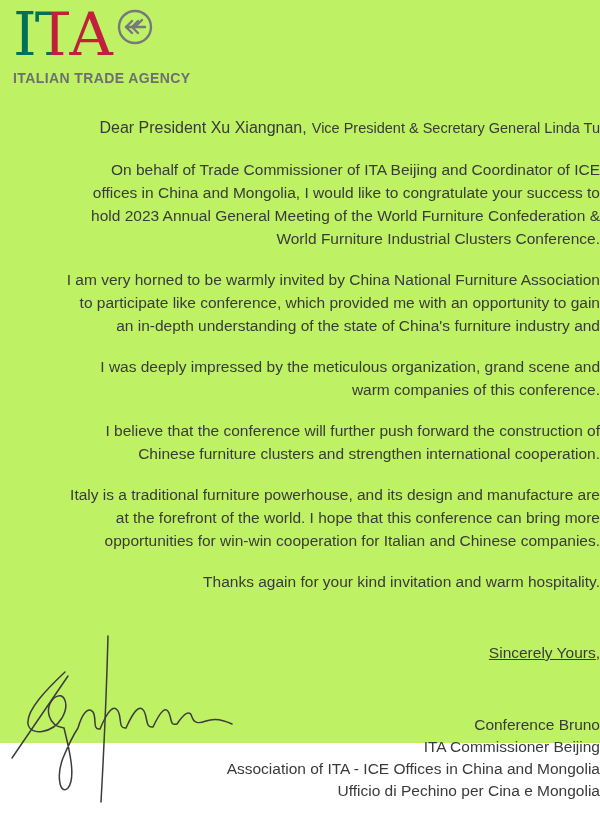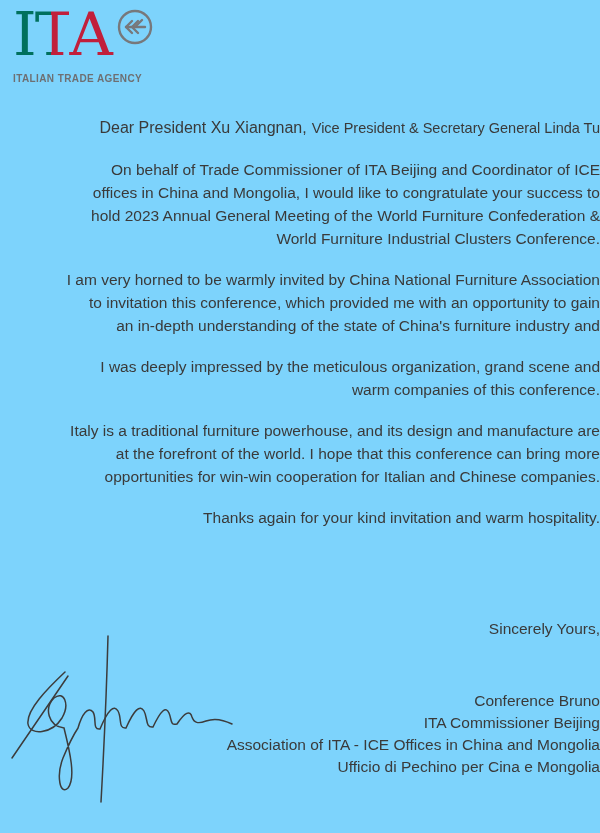--- a/index.html
+++ b/index.html
@@ -4,55 +4,55 @@
 <style>
   html,body{margin:0;padding:0;}
   body{
     width:600px;height:833px;
     background:#ffffff;
     font-family:"Liberation Sans", sans-serif;
     color:#3a3a3a;
     position:relative;
     overflow:hidden;
   }
-  .page{position:relative;width:600px;height:833px;background:#7dd3fc;}
+  .page{position:relative;width:600px;height:743px;background:#bef264;}
 
   
   .logo-block{padding:6px 0 0 13px;}
   .logo-row{display:flex;align-items:flex-start;}
   .ita-word{
     font-family:"DejaVu Serif", serif;
     font-size:60px;line-height:56px;
     letter-spacing:-2px;
     font-weight:500;
   }
   .ita-i{color:#00705d;}
   .ita-t{
     background:linear-gradient(90deg,#00705d 46%,#c11f3b 46%);
     -webkit-background-clip:text;background-clip:text;color:transparent;
   }
   .ita-a{color:#c11f3b;}
   .logo-circle{margin-left:5px;margin-top:2px;}
   .tagline{
     margin-top:9px;
-    font-size:10px;font-weight:700;line-height:15px;
+    font-size:14px;font-weight:700;line-height:15px;
     color:#6e6f72;letter-spacing:0.4px;
   }
 
   
   .letter-body{
     margin-top:30px;
     padding-left:13px;
     font-size:15.5px;line-height:23px;color:#3a3a3a;text-align:right;
   }
   .para{margin:0 0 18px 0;}
   .line{display:block;white-space:nowrap;margin-left:16px;}
   .sal-main{font-size:16px;}
   .sal-rest{font-size:14.5px;margin-left:5px;}
-  .closing{margin:88px 0 0 0;}
+  .closing{margin:48px 0 0 0;text-decoration:underline;}
   .signer{margin:50px 0 0 0;line-height:22px;}
   .signer div{white-space:nowrap;}
 
   
   .signature{
     position:absolute;left:8px;top:630px;
     width:250px;height:185px;
     pointer-events:none;
   }
 </style>
@@ -81,29 +81,33 @@
 
     <p class="para">
       <span class="line">On behalf of Trade Commissioner of ITA Beijing and Coordinator of ICE</span>
       <span class="line">offices in China and Mongolia, I would like to congratulate your success to</span>
       <span class="line">hold 2023 Annual General Meeting of the World Furniture Confederation &amp;</span>
       <span class="line">World Furniture Industrial Clusters Conference.</span>
     </p>
 
     <p class="para">
       <span class="line">I am very horned to be warmly invited by China National Furniture Association</span>
-      <span class="line">to invitation this conference, which provided me with an opportunity to gain</span>
+      <span class="line">to participate like conference, which provided me with an opportunity to gain</span>
       <span class="line">an in-depth understanding of the state of China's furniture industry and</span>
     </p>
 
     <p class="para">
       <span class="line">I was deeply impressed by the meticulous organization, grand scene and</span>
       <span class="line">warm companies of this conference.</span>
     </p>
 
+    <p class="para">
+      <span class="line">I believe that the conference will further push forward the construction of</span>
+      <span class="line">Chinese furniture clusters and strengthen international cooperation.</span>
+    </p>
 
     <p class="para">
       <span class="line">Italy is a traditional furniture powerhouse, and its design and manufacture are</span>
       <span class="line">at the forefront of the world. I hope that this conference can bring more</span>
       <span class="line">opportunities for win-win cooperation for Italian and Chinese companies.</span>
     </p>
 
     <p class="para">
       <span class="line">Thanks again for your kind invitation and warm hospitality.</span>
     </p>

